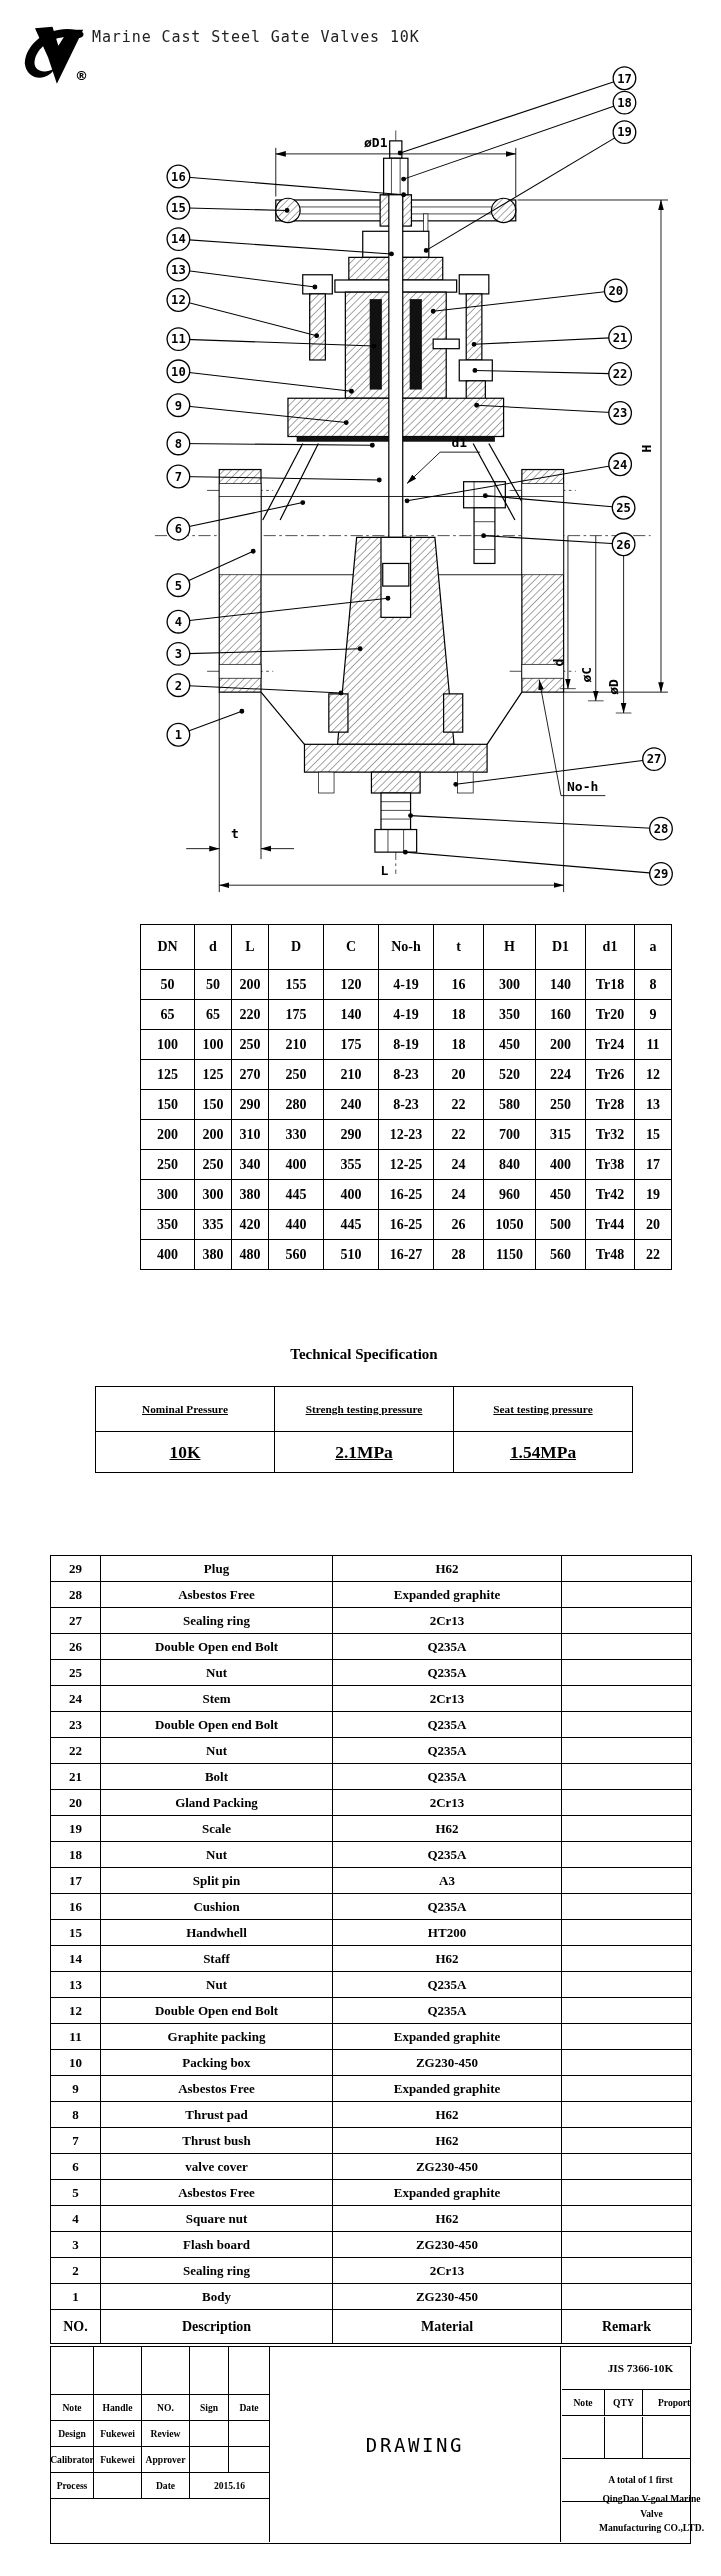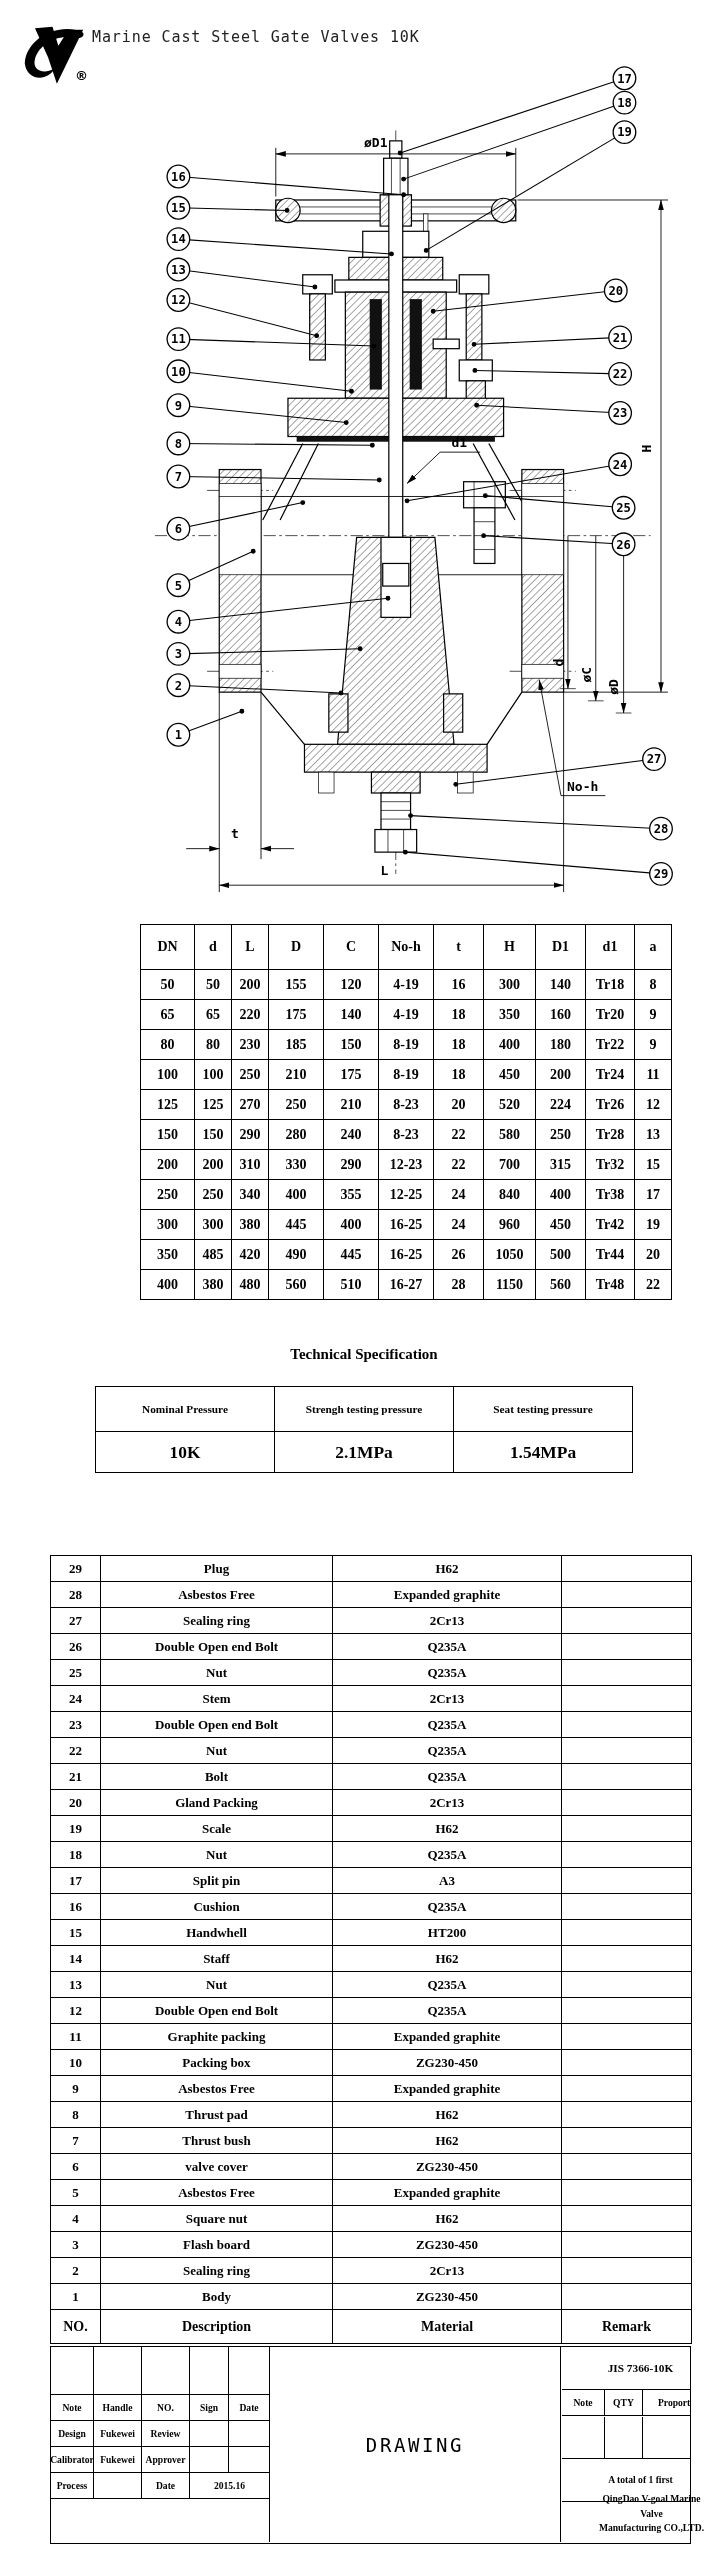--- a/index.html
+++ b/index.html
@@ -18,21 +18,21 @@
   .dim-table{position:absolute;left:140px;top:924px;width:529px;border-collapse:collapse;
              table-layout:fixed;font-family:"Liberation Serif",serif;}
   .dim-table th,.dim-table td{border:1.7px solid #000;text-align:center;vertical-align:middle;
              font-weight:bold;font-size:14px;padding:0;}
   .dim-table thead tr{height:45px;margin-left:9px;}
   .dim-table tbody tr{height:30px;}
   
   .spec-title{position:absolute;left:95px;top:1346px;width:538px;text-align:center;
               font:bold 15px "Liberation Serif",serif;}
   .spec-table{position:absolute;left:95px;top:1386px;width:538px;border-collapse:collapse;
-              table-layout:fixed;}
+              table-layout:fixed;text-decoration:underline;}
   .spec-table th,.spec-table td{border:1.7px solid #000;text-align:center;vertical-align:middle;padding:0;}
   .spec-table th{height:44px;font:bold 11.3px "Liberation Serif",serif;}
   .spec-table td{height:40px;font:bold 17.4px "Liberation Serif",serif;}
   
   .parts-table{position:absolute;left:50px;top:1555px;width:641px;border-collapse:collapse;
                table-layout:fixed;}
   .parts-table td{border:1.7px solid #000;text-align:center;vertical-align:middle;
                font:bold 13px "Liberation Serif",serif;padding:0;}
   .parts-table tbody tr{height:26px;}
   .parts-table tr.footer{height:34px;}
@@ -410,33 +410,20 @@
         <td>175</td>
         <td>140</td>
         <td>4-19</td>
         <td>18</td>
         <td>350</td>
         <td>160</td>
         <td>Tr20</td>
         <td>9</td>
       </tr>
         <tr>
-        <td>80</td>
-        <td>80</td>
-        <td>230</td>
-        <td>185</td>
-        <td>150</td>
-        <td>8-19</td>
-        <td>18</td>
-        <td>400</td>
-        <td>180</td>
-        <td>Tr22</td>
-        <td>9</td>
-      </tr>
-        <tr>
         <td>100</td>
         <td>100</td>
         <td>250</td>
         <td>210</td>
         <td>175</td>
         <td>8-19</td>
         <td>18</td>
         <td>450</td>
         <td>200</td>
         <td>Tr24</td>
@@ -502,23 +489,23 @@
         <td>400</td>
         <td>16-25</td>
         <td>24</td>
         <td>960</td>
         <td>450</td>
         <td>Tr42</td>
         <td>19</td>
       </tr>
         <tr>
         <td>350</td>
-        <td>485</td>
+        <td>335</td>
         <td>420</td>
-        <td>490</td>
+        <td>440</td>
         <td>445</td>
         <td>16-25</td>
         <td>26</td>
         <td>1050</td>
         <td>500</td>
         <td>Tr44</td>
         <td>20</td>
       </tr>
         <tr>
         <td>400</td>

